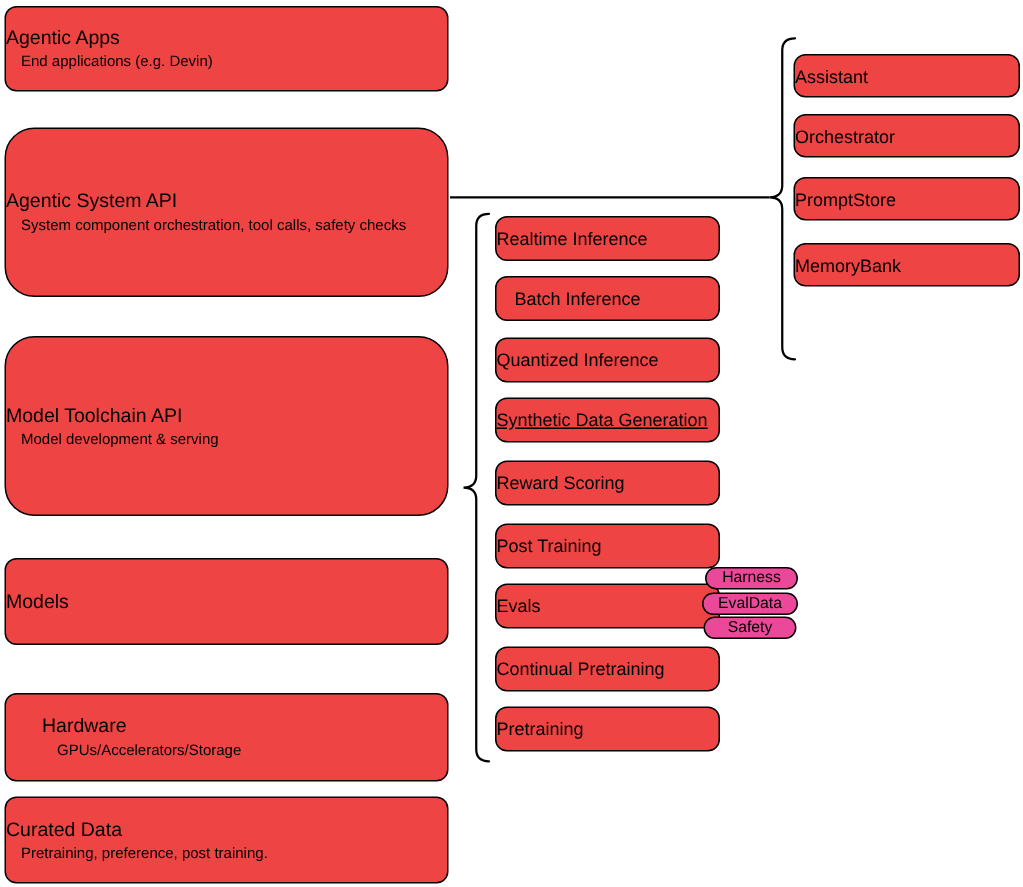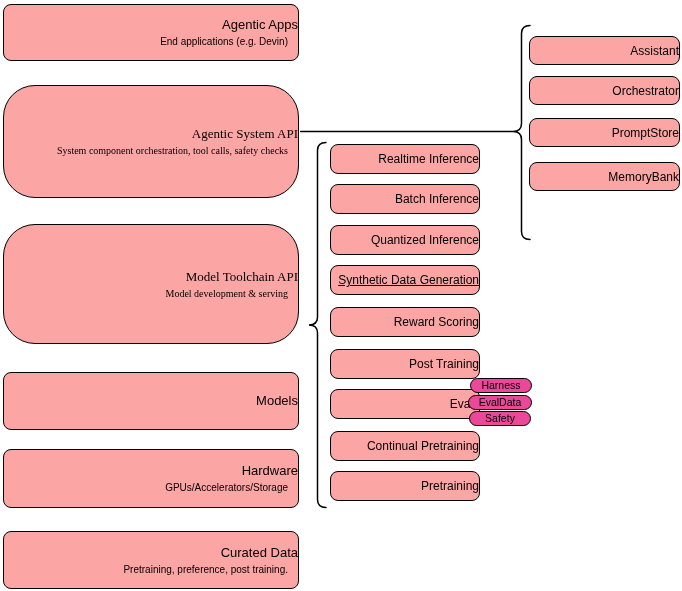--- a/index.html
+++ b/index.html
@@ -8,31 +8,31 @@
     width: 682px;
     height: 591px;
     background: #ffffff;
     font-family: "Liberation Sans", sans-serif;
     color: #000000;
     overflow: hidden;
   }
   .node {
     position: absolute;
     box-sizing: border-box;
-    background: #fca5a5;
+    background: #ef4444;
     border: 1.5px solid #000000;
     display: flex;
     flex-direction: column;
-    align-items: flex-end;
+    align-items: flex-start;
     justify-content: center;
     text-align: center;
     z-index: 2;
   }
   .lbox { left: 3px; width: 296px; border-radius: 8px; }
-  .lbox.bigr { border-radius: 32px; font-family: Liberation Serif, serif; }
+  .lbox.bigr { border-radius: 20px; }
   .ltitle { font-size: 13px; line-height: 16px; }
   .lsub { font-size: 10px; line-height: 13px; margin-top: 2px; padding: 0 10px; }
   .mbox { left: 330px; width: 150px; height: 30px; border-radius: 8px; font-size: 12px; white-space: nowrap; }
   .rbox { left: 529px; width: 151px; height: 29px; border-radius: 8px; font-size: 12px; white-space: nowrap; }
   .pill {
     position: absolute;
     box-sizing: border-box;
     background: #ec4899;
     border: 1.5px solid #000000;
     border-radius: 8px;
@@ -76,21 +76,21 @@
 
   <div class="node lbox bigr" style="top:224px; height:120px;">
     <div class="ltitle">Model Toolchain API</div>
     <div class="lsub">Model development &amp; serving</div>
   </div>
 
   <div class="node lbox" style="top:372px; height:58px;">
     <div class="ltitle">Models</div>
   </div>
 
-  <div class="node lbox" style="top:449px; height:59px;">
+  <div class="node lbox" style="top:462px; height:59px;padding-left:24px;">
     <div class="ltitle">Hardware</div>
     <div class="lsub">GPUs/Accelerators/Storage</div>
   </div>
 
   <div class="node lbox" style="top:531px; height:58px;">
     <div class="ltitle">Curated Data</div>
     <div class="lsub">Pretraining, preference, post training.</div>
   </div>
 
   <div class="node mbox" style="top:144px;">

